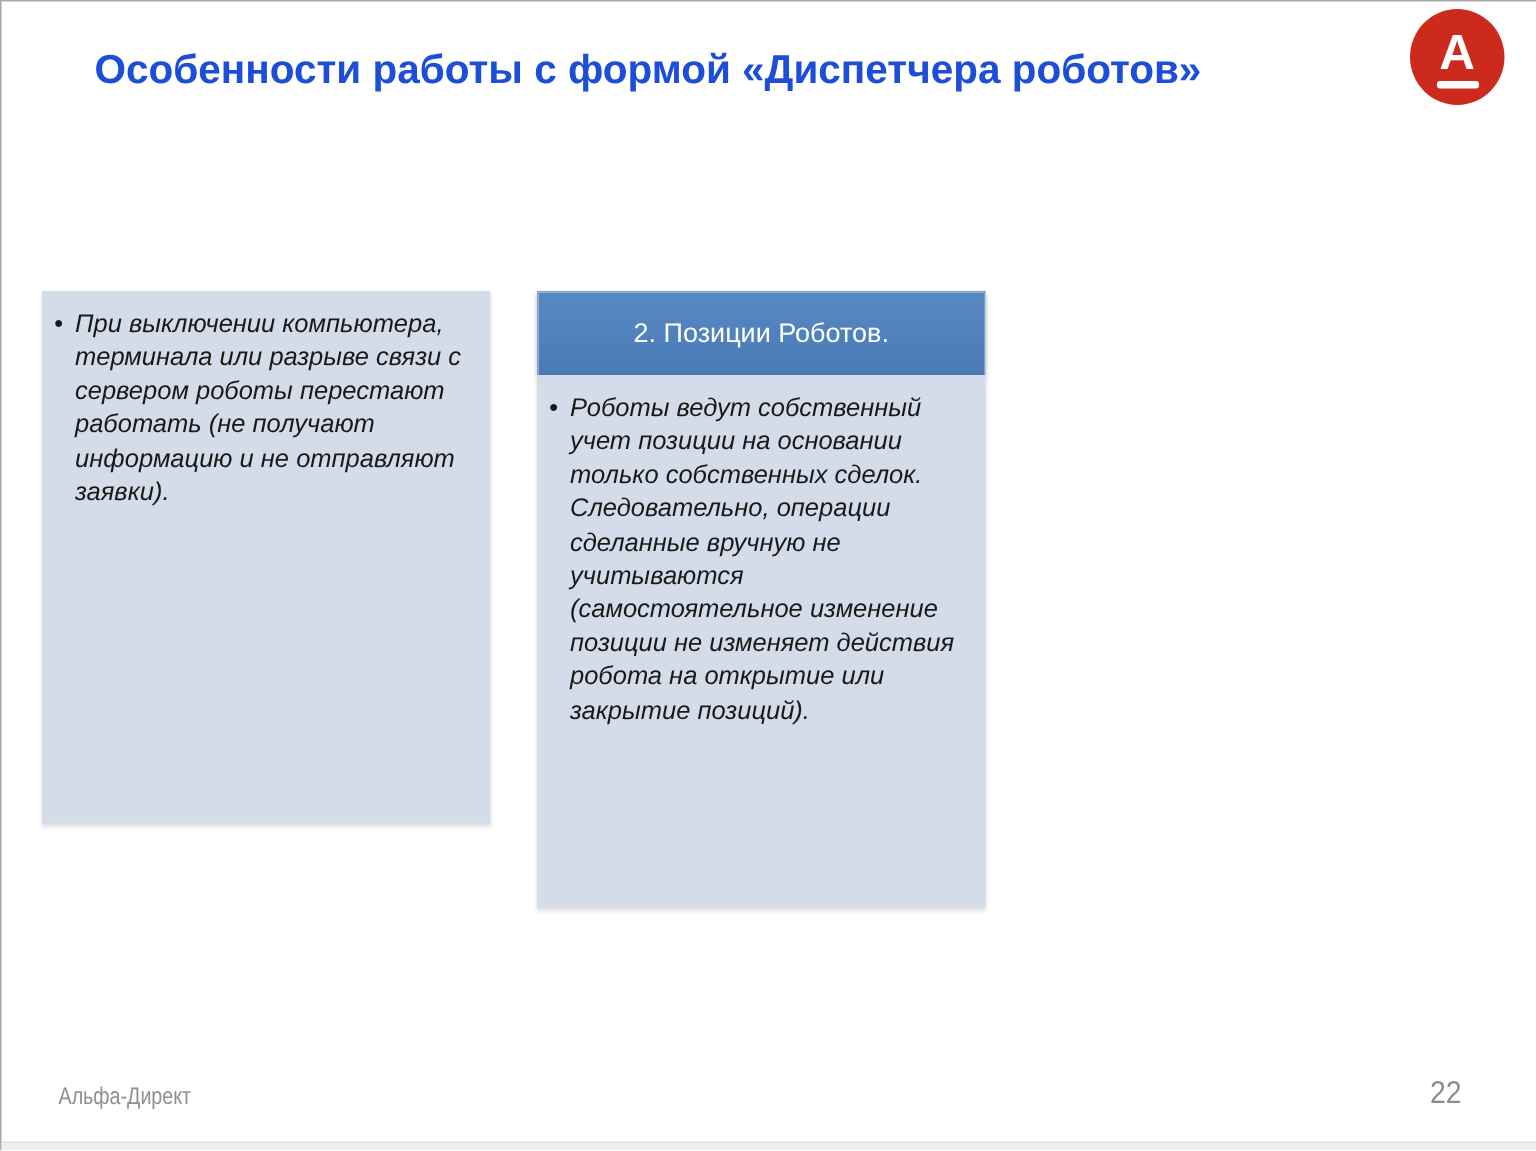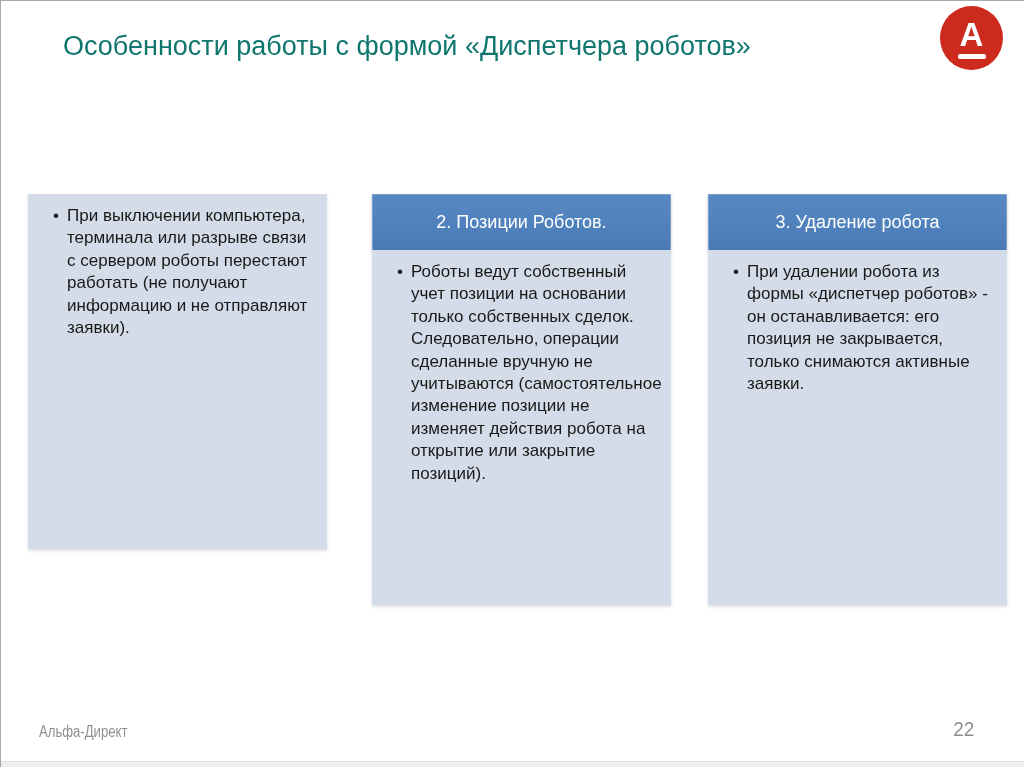--- a/index.html
+++ b/index.html
@@ -26,22 +26,22 @@
     background: #f0eeec;
     border-top: 1px solid #e3e1de;
   }
 
   
   .page-title {
     position: absolute;
     left: 62px;
     top: 30px;
     font-size: 27px;
-    font-weight: normal;
-    color: #0f766e;
+    font-weight: bold;
+    color: #1d4ed8;
     letter-spacing: 0;
     white-space: nowrap;
   }
   .logo {
     position: absolute;
     right: 21px;
     top: 5px;
     width: 63px;
     height: 64px;
     border-radius: 50%;
@@ -66,21 +66,21 @@
     margin-top: 4px;
   }
 
   
   .card {
     position: absolute;
     top: 193px;
     width: 299px;
   }
   .card-1 { left: 27px; }
-  .card-2 { left: 371px; }
+  .card-2 { left: 357px; }
   .card-3 { left: 707px; }
 
   .card-header {
     box-sizing: border-box;
     height: 56px;
     background: linear-gradient(180deg, #5888c1 0%, #4f81bd 55%, #4a7ab3 100%);
     border: 1px solid #7da0cb;
     border-bottom: none;
     box-shadow: 0 2px 3px rgba(0,0,0,0.25);
     display: flex;
@@ -90,21 +90,22 @@
     padding: 2px 18px;
     color: #ffffff;
     font-size: 18px;
     line-height: 1.28;
   }
   .card-body {
     box-sizing: border-box;
     height: 355px;
     background: #d5dce9;
     box-shadow: 0 2px 3px rgba(0,0,0,0.13);
-    padding: 11px 8px 8px 25px;
+    padding: 11px 8px 8px 8px;
+    font-style: italic;
   }
   .bullet-list {
     list-style: none;
     margin: 0;
     padding: 0;
     color: #191919;
     font-size: 17px;
     line-height: 22.4px;
   }
   .bullet-list li {
@@ -162,26 +163,18 @@
 
   <div class="card card-2">
     <div class="card-header">2. Позиции Роботов.</div>
     <div class="card-body">
       <ul class="bullet-list">
         <li>Роботы ведут собственный учет позиции на основании только собственных сделок. Следовательно, операции сделанные вручную не учитываются (самостоятельное изменение позиции не изменяет действия робота на открытие или закрытие позиций).</li>
       </ul>
     </div>
   </div>
 
-  <div class="card card-3">
-    <div class="card-header">3. Удаление робота</div>
-    <div class="card-body">
-      <ul class="bullet-list">
-        <li>При удалении робота из формы «диспетчер роботов» - он останавливается:  его позиция не закрывается, только снимаются активные заявки.</li>
-      </ul>
-    </div>
-  </div>
 
   <div class="footer-brand">Альфа-Директ</div>
 
   <div class="page-number">22</div>
 
 </div>
 
 </body></html>

